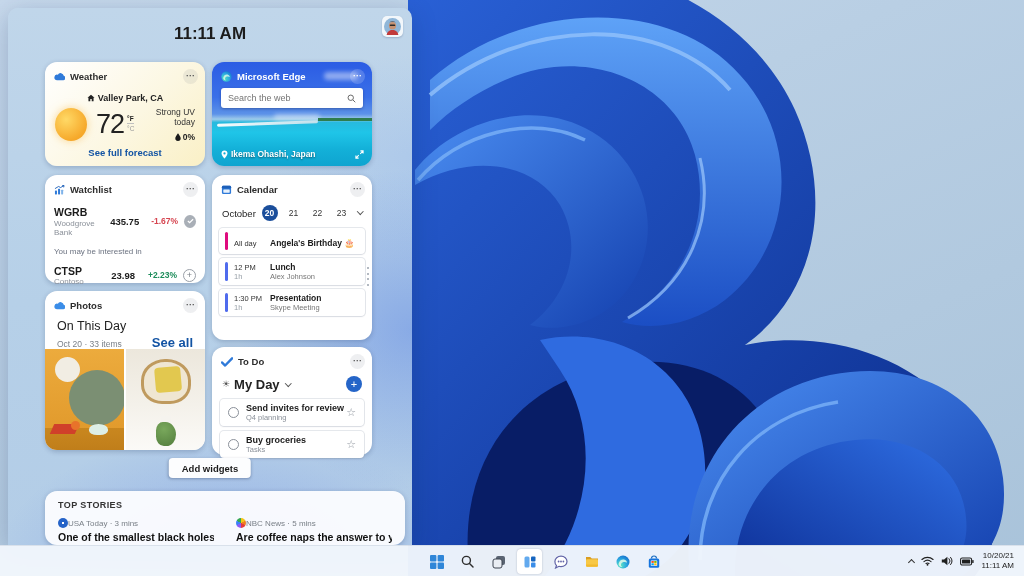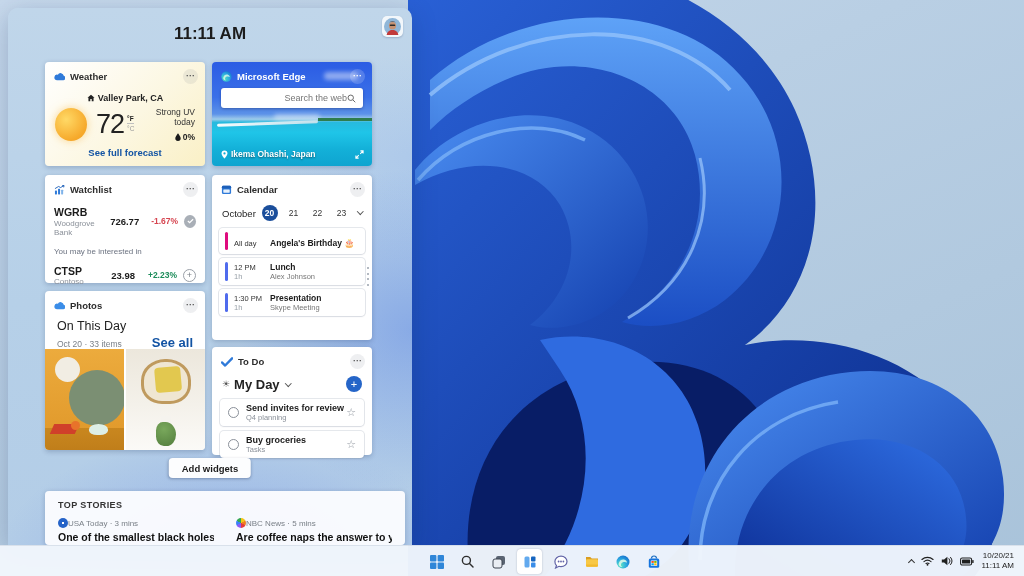--- a/index.html
+++ b/index.html
@@ -21,21 +21,21 @@
     background:
       radial-gradient(250px 230px at 100% 60%, rgba(64,110,226,.38), transparent 70%),
       radial-gradient(320px 170px at 55% 102%, rgba(86,120,230,.34), transparent 72%),
       radial-gradient(210px 150px at 102% 28%, rgba(125,165,238,.22), transparent 70%); }
   .panel-time { position:absolute; top:16px; left:0; width:100%; text-align:center;
     font-size:17px; font-weight:700; color:#1c1c1c; z-index:3; }
   .avatar { position:absolute; top:8px; right:9px; width:21px; height:21px; border-radius:5px;
     background:#f2f7fb; display:flex; align-items:center; justify-content:center; z-index:3;
     box-shadow:0 1px 2px rgba(0,20,60,.2); }
 
-  .card { position:absolute; border-radius:4px; background:#fff;
+  .card { position:absolute; border-radius:12px; background:#fff;
     box-shadow:0 1.5px 5px rgba(0,25,70,.20); z-index:2; }
   .card-header { display:flex; align-items:center; gap:5px; padding:7px 7px 0 9px; }
   .card-title { font-size:9.5px; font-weight:700; color:#2d2d2d; }
   .more-btn { margin-left:auto; width:15px; height:15px; border-radius:50%;
     display:flex; align-items:center; justify-content:center;
     font-size:9px; font-weight:700; color:#555; background:rgba(90,100,115,.10); line-height:1; }
 
   
   .weather-card { left:37px; top:54px; width:160px; height:104px;
     background:linear-gradient(135deg,#ffffff 0%,#fcf7e2 55%,#faf0c6 100%); }
@@ -66,21 +66,21 @@
     background:rgba(255,255,255,.45); filter:blur(2px); }
   .cloud2 { position:absolute; right:52px; top:52px; width:46px; height:6px; border-radius:6px;
     background:rgba(255,255,255,.4); filter:blur(2px); }
   .island { position:absolute; right:0; top:54%; width:34%; height:3px; background:#2e7d4f; }
   .bridge { position:absolute; left:3%; right:34%; top:58%; height:2.5px; transform:rotate(-2deg);
     background:linear-gradient(90deg,rgba(255,255,255,.95),rgba(225,232,238,.8)); border-radius:2px; }
   .edge-search { position:absolute; left:9px; right:9px; top:26px; height:20px; background:#fff;
     border-radius:3px; display:flex; align-items:center; padding:0 7px;
     box-shadow:0 1px 3px rgba(0,0,40,.3); }
   .edge-search input { border:0; outline:0; flex:1; font-size:9px; color:#444;
-    background:transparent; font-family:"Liberation Sans", sans-serif;text-align:right; }
+    background:transparent; font-family:"Liberation Sans", sans-serif; }
   .edge-cap { position:absolute; left:9px; bottom:7px; display:flex; align-items:center; gap:3px;
     font-size:8.5px; font-weight:600; color:#fff; text-shadow:0 1px 2px rgba(0,0,0,.45); }
   .edge-expand { position:absolute; right:8px; bottom:7px; display:flex; }
 
   
   .watchlist-card { left:37px; top:167px; width:160px; height:108px; }
   .wl-row { display:flex; align-items:center; padding:0 9px; margin-top:9px; }
   .wl-sym { font-size:10.5px; font-weight:700; color:#1b1b1b; line-height:1.2; }
   .wl-name { font-size:8px; color:#8a9099; }
   .wl-price { font-size:9.5px; font-weight:700; color:#1b1b1b; margin-left:auto; }
@@ -322,21 +322,21 @@
           <path d="M1 4 L5 1.6 L7.2 2.8 L11 .6 M11 .6 L8.8 .8 M11 .6 L10.6 2.6" stroke="#1d5fb8" stroke-width="1" fill="none"></path>
         </svg>
         <span class="card-title">Watchlist</span>
         <span class="more-btn">···</span>
       </div>
       <div class="wl-row">
         <div>
           <div class="wl-sym">WGRB</div>
           <div class="wl-name">Woodgrove Bank</div>
         </div>
-        <span class="wl-price">726.77</span>
+        <span class="wl-price">435.75</span>
         <span class="wl-chg neg">-1.67%</span>
         <span class="wl-check">
           <svg width="7" height="6" viewBox="0 0 8 6">
               <path d="M1 3 L3 5 L7 1" stroke="#fff" stroke-width="1.4" fill="none"></path>
             </svg>
         </span>
       </div>
       <div class="suggest">You may be interested in</div>
       <div class="wl-row">
         <div>

